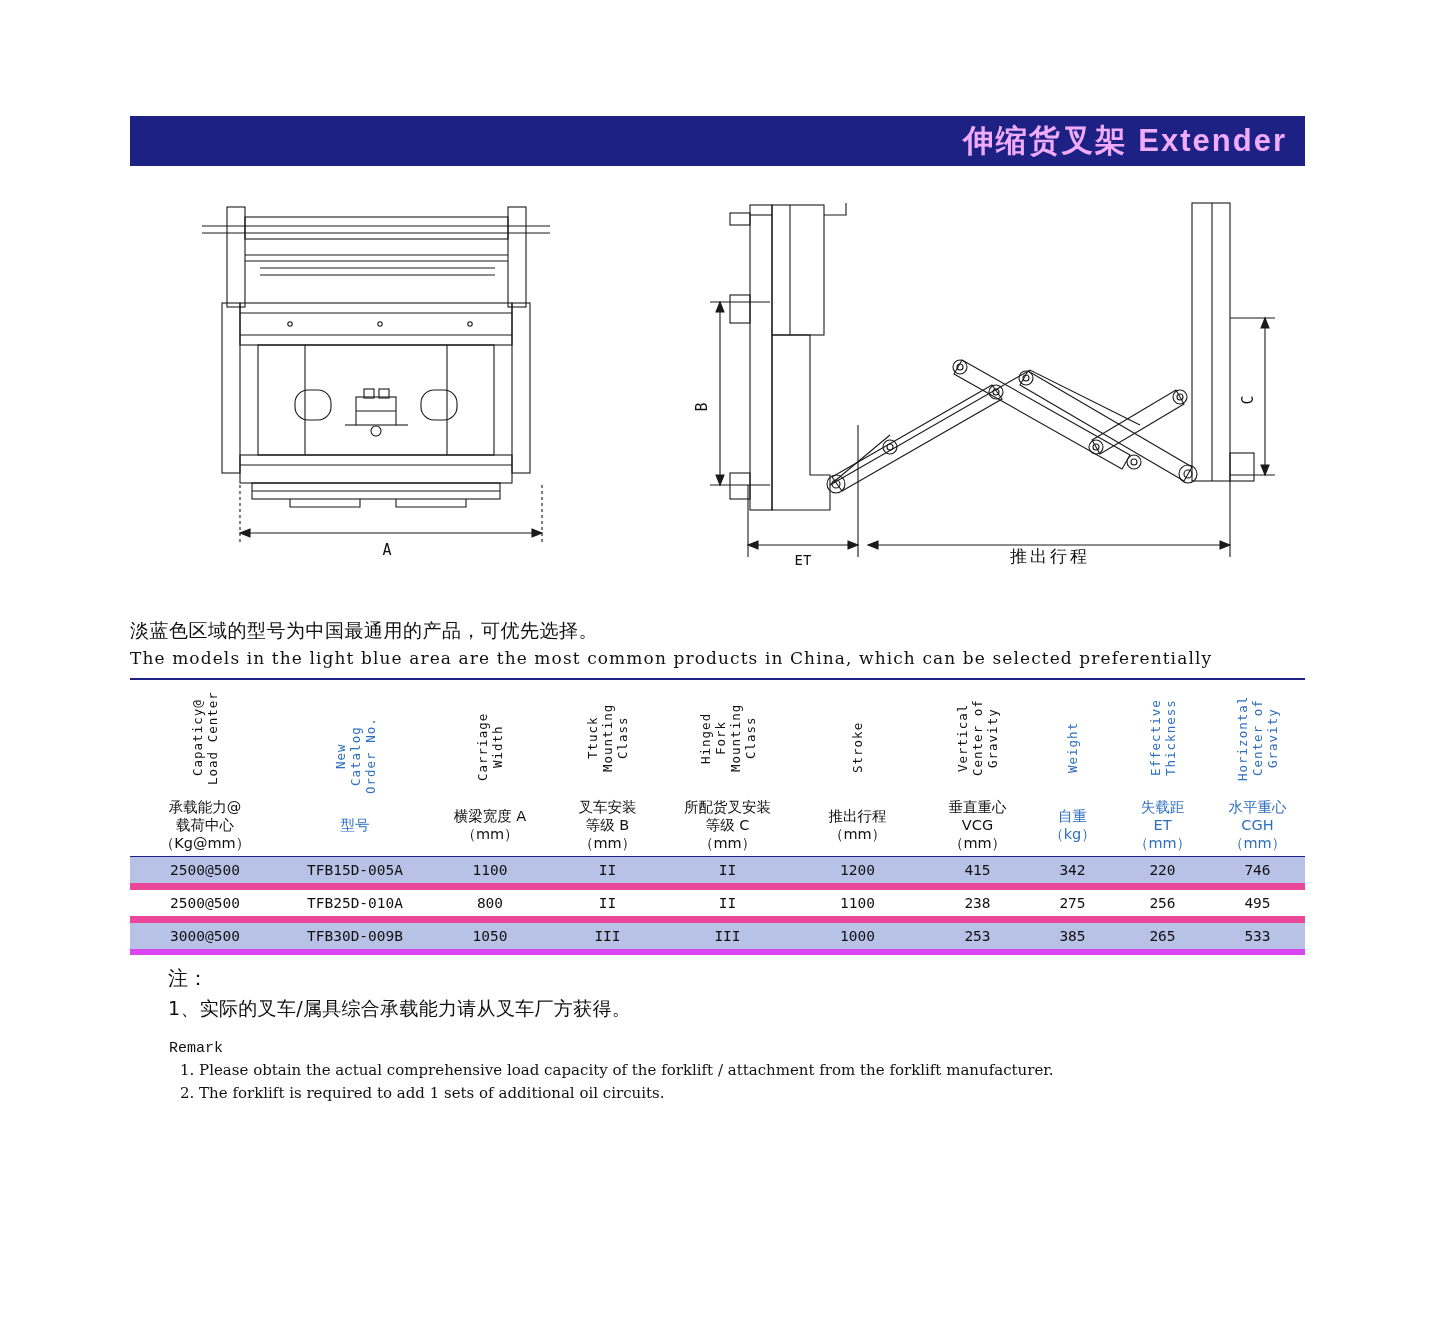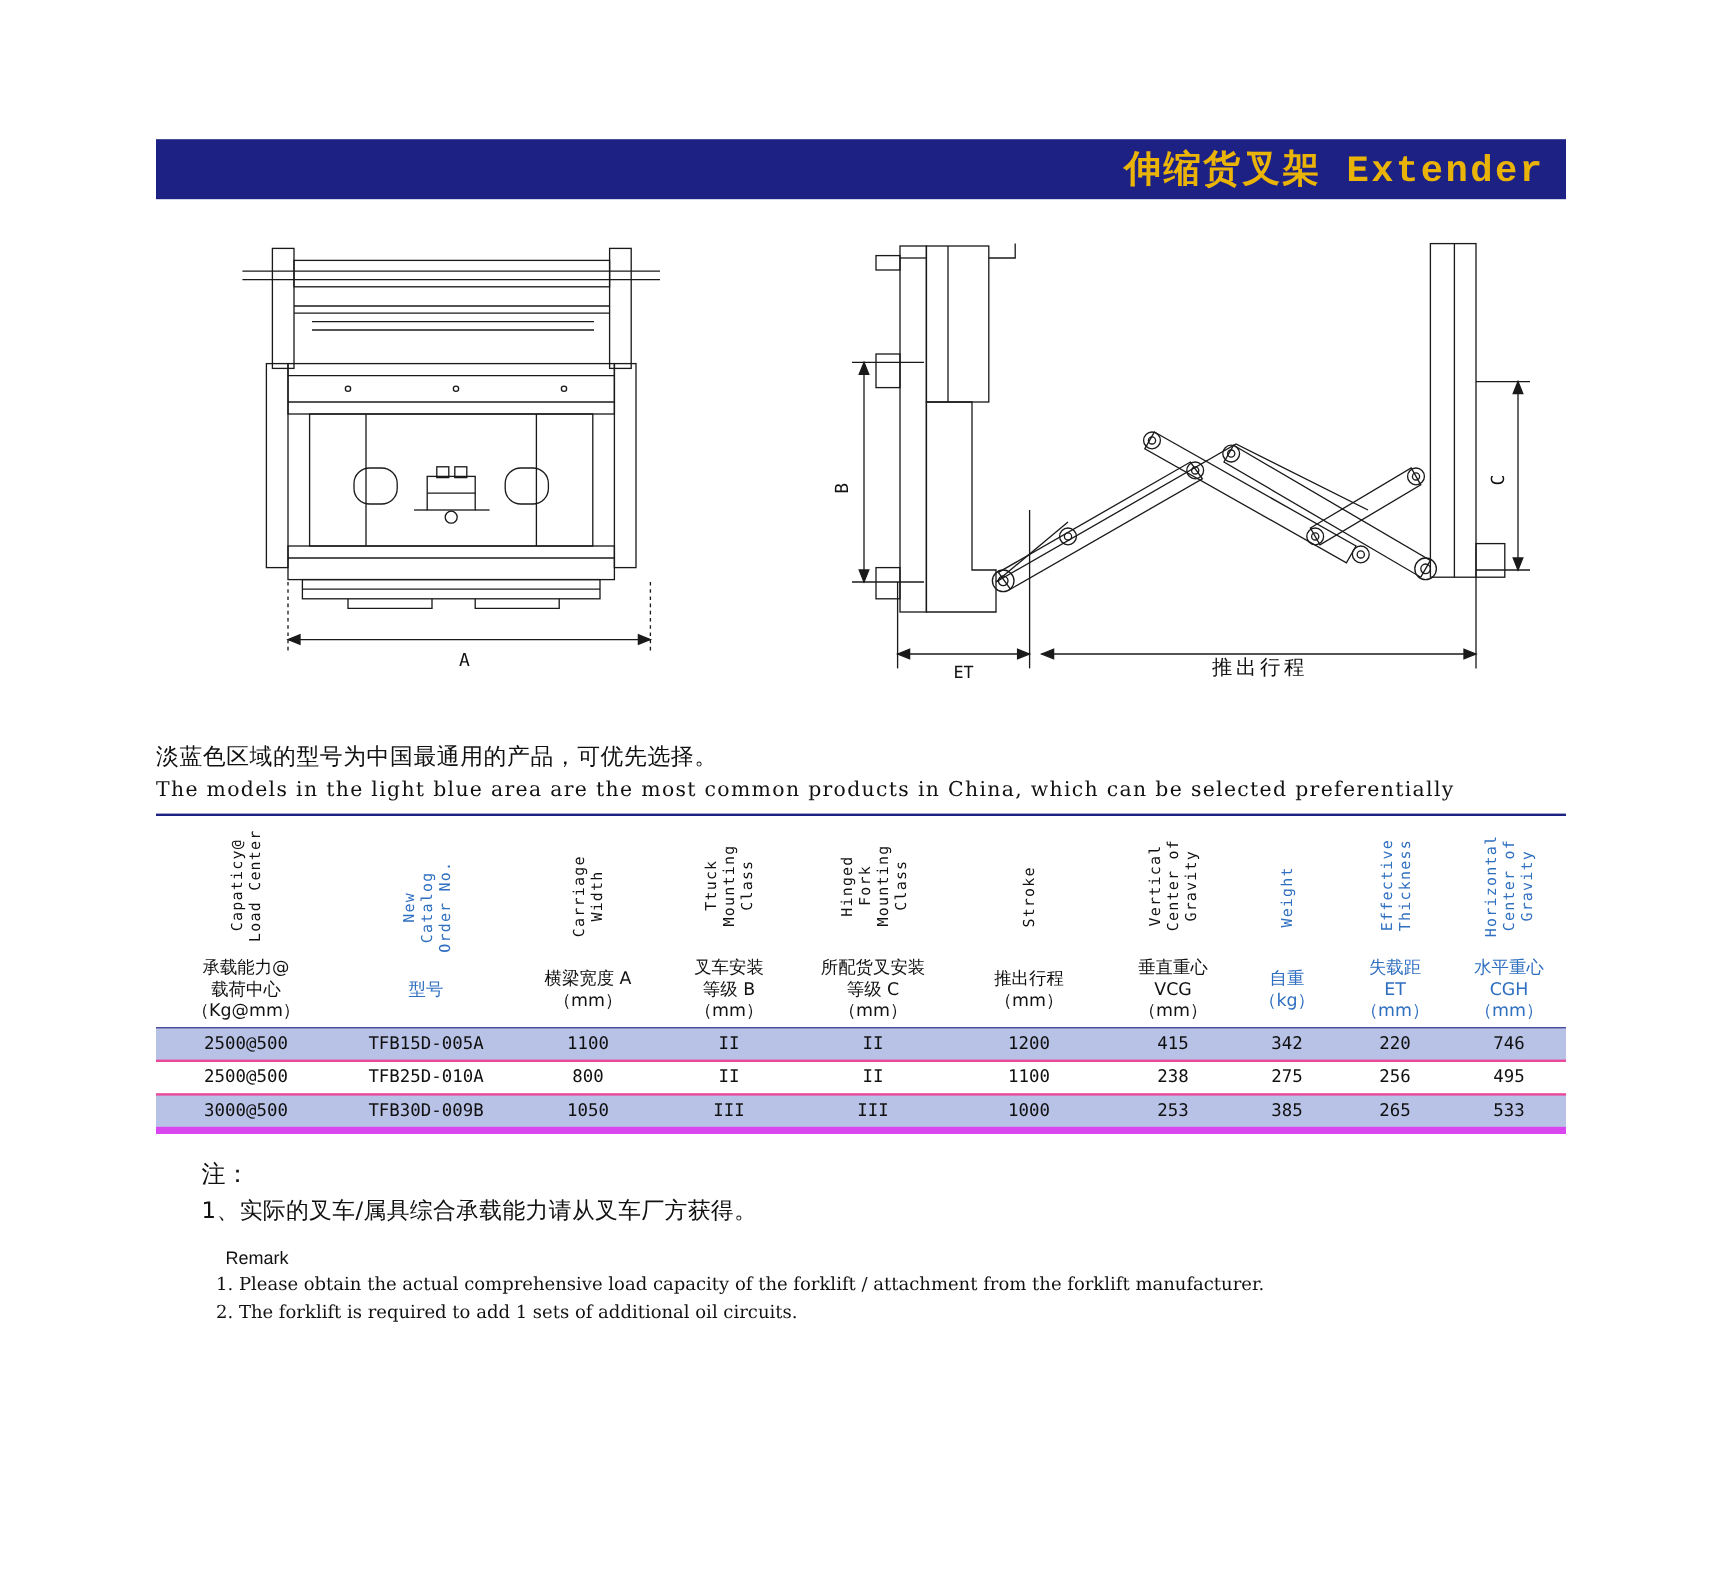--- a/index.html
+++ b/index.html
@@ -24,25 +24,25 @@
     width: 1175px;
     height: 50px;
     background: #1d2183;
     display: flex;
     align-items: center;
     justify-content: flex-end;
     box-sizing: border-box;
     padding-right: 18px;
   }
   .banner-title {
-    color: #eab308;
+    color: #f0abfc;
     font-size: 31px;
     font-weight: bold;
     letter-spacing: 2px;
-    font-family: Liberation Mono, monospace;
+    font-family: Liberation Sans, sans-serif;
     white-space: nowrap;
   }
 
   
   .drawings {
     position: absolute;
     left: 130px;
     top: 185px;
     width: 1180px;
     height: 400px;
@@ -117,21 +117,21 @@
     color: #111;
     white-space: pre-line;
   }
   .cn-label.blue { color: #2f6fc0; }
 
   .data-row td {
     height: 26px;
     font-family: "DejaVu Sans Mono", monospace;
     font-size: 14.5px;
     color: #111;
-    border-bottom: 2px solid #ec4899;
+    border-bottom: 7px solid #ec4899;
   }
   .data-row.highlight td { background: #b8c2e6; }
   .data-row.last td { border-bottom: 6px solid #d946ef; }
 
   
   .remarks {
     position: absolute;
     left: 168px;
     top: 965px;
     width: 1150px;
@@ -144,26 +144,26 @@
   }
   .rm-cn {
     font-family: "DejaVu Sans", sans-serif;
     font-size: 19px;
     color: #111;
     margin-bottom: 3px;
     letter-spacing: 0.3px;
   }
   .rm-cn.blue { color: #2f6fc0; }
   .rm-en-title {
-    font-family: Liberation Sans, sans-serif;
+    font-family: Liberation Mono, monospace;
     font-size: 15px;
     color: #111;
     margin-top: 18px;
     margin-bottom: 4px;
-    margin-left: 20px;
+    margin-left: 1px;
   }
   .rm-en {
     font-family: "DejaVu Serif", serif;
     font-size: 15px;
     color: #111;
     margin-bottom: 5px;
     margin-left: 12px;
   }
 </style>
 </head>

